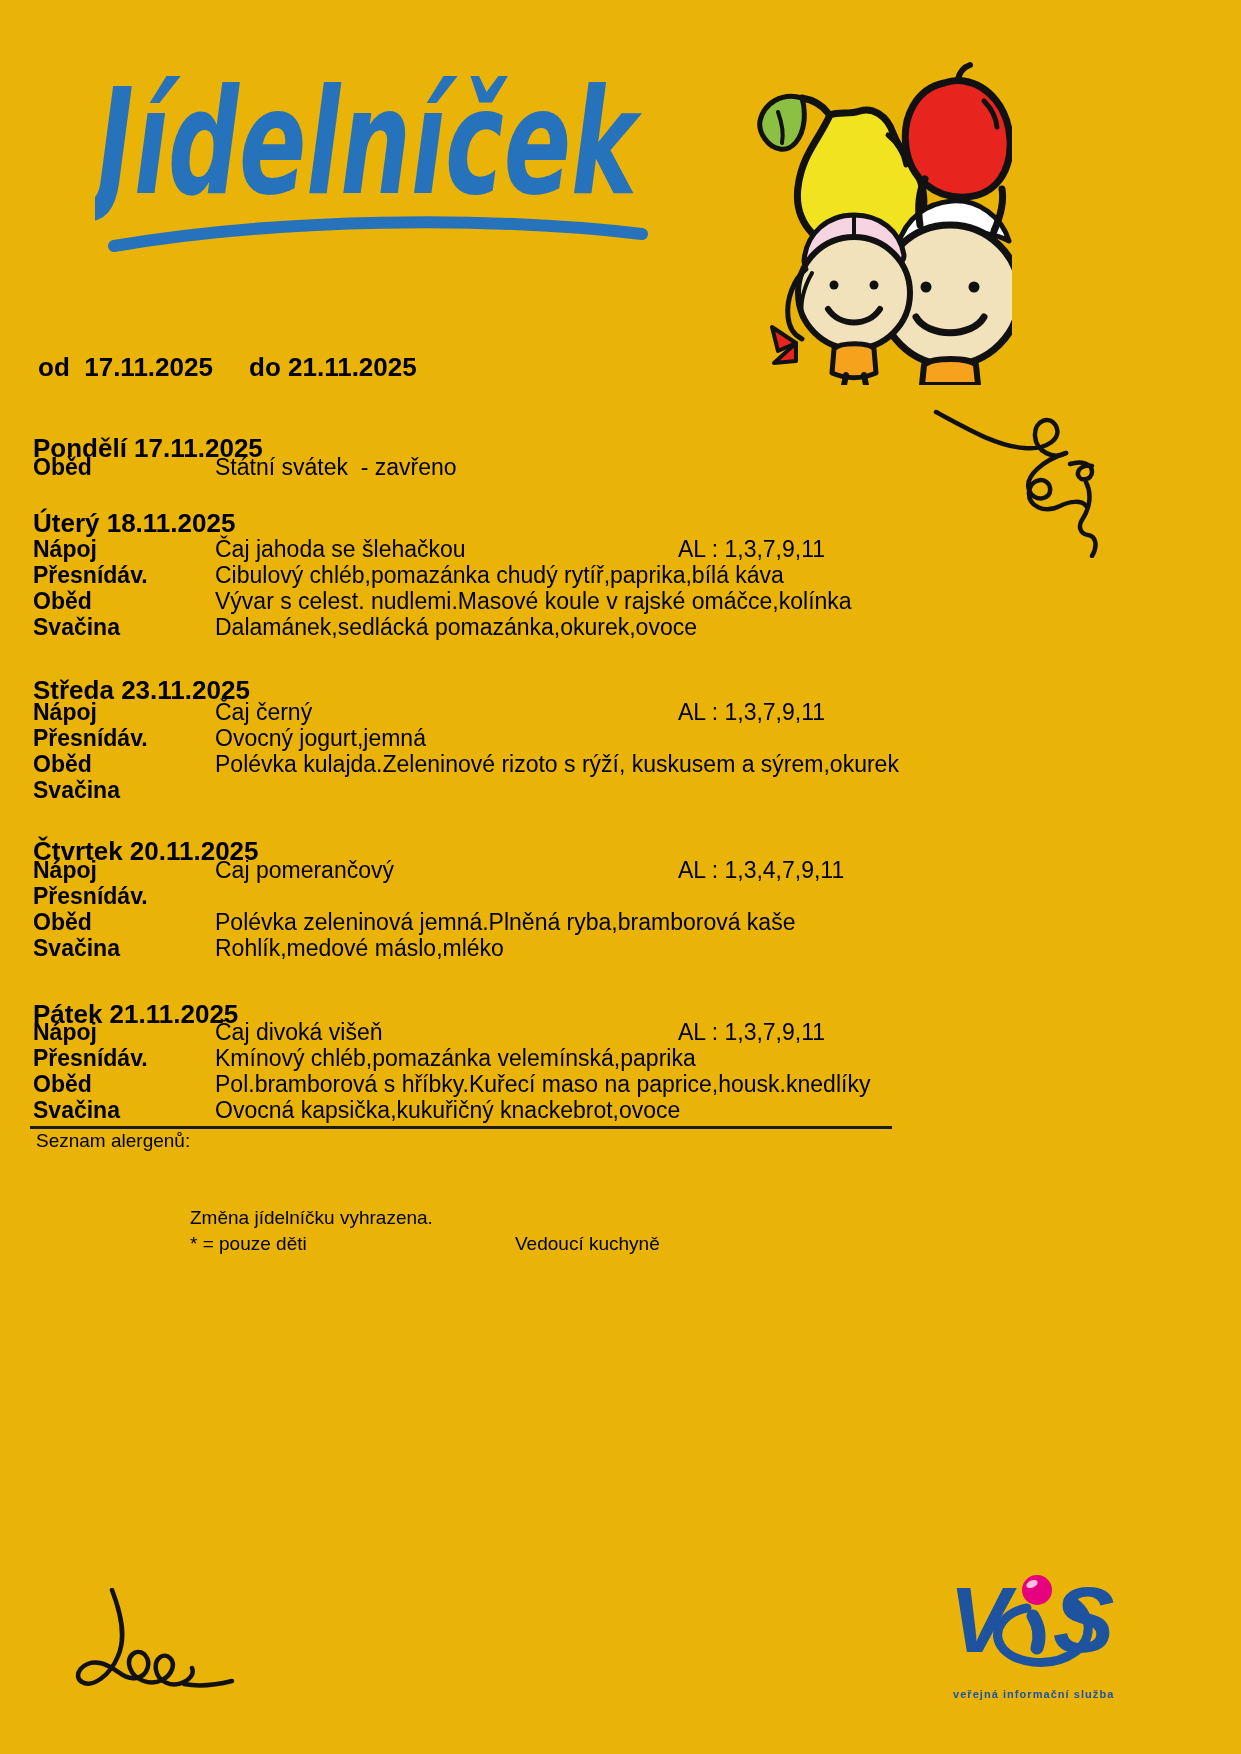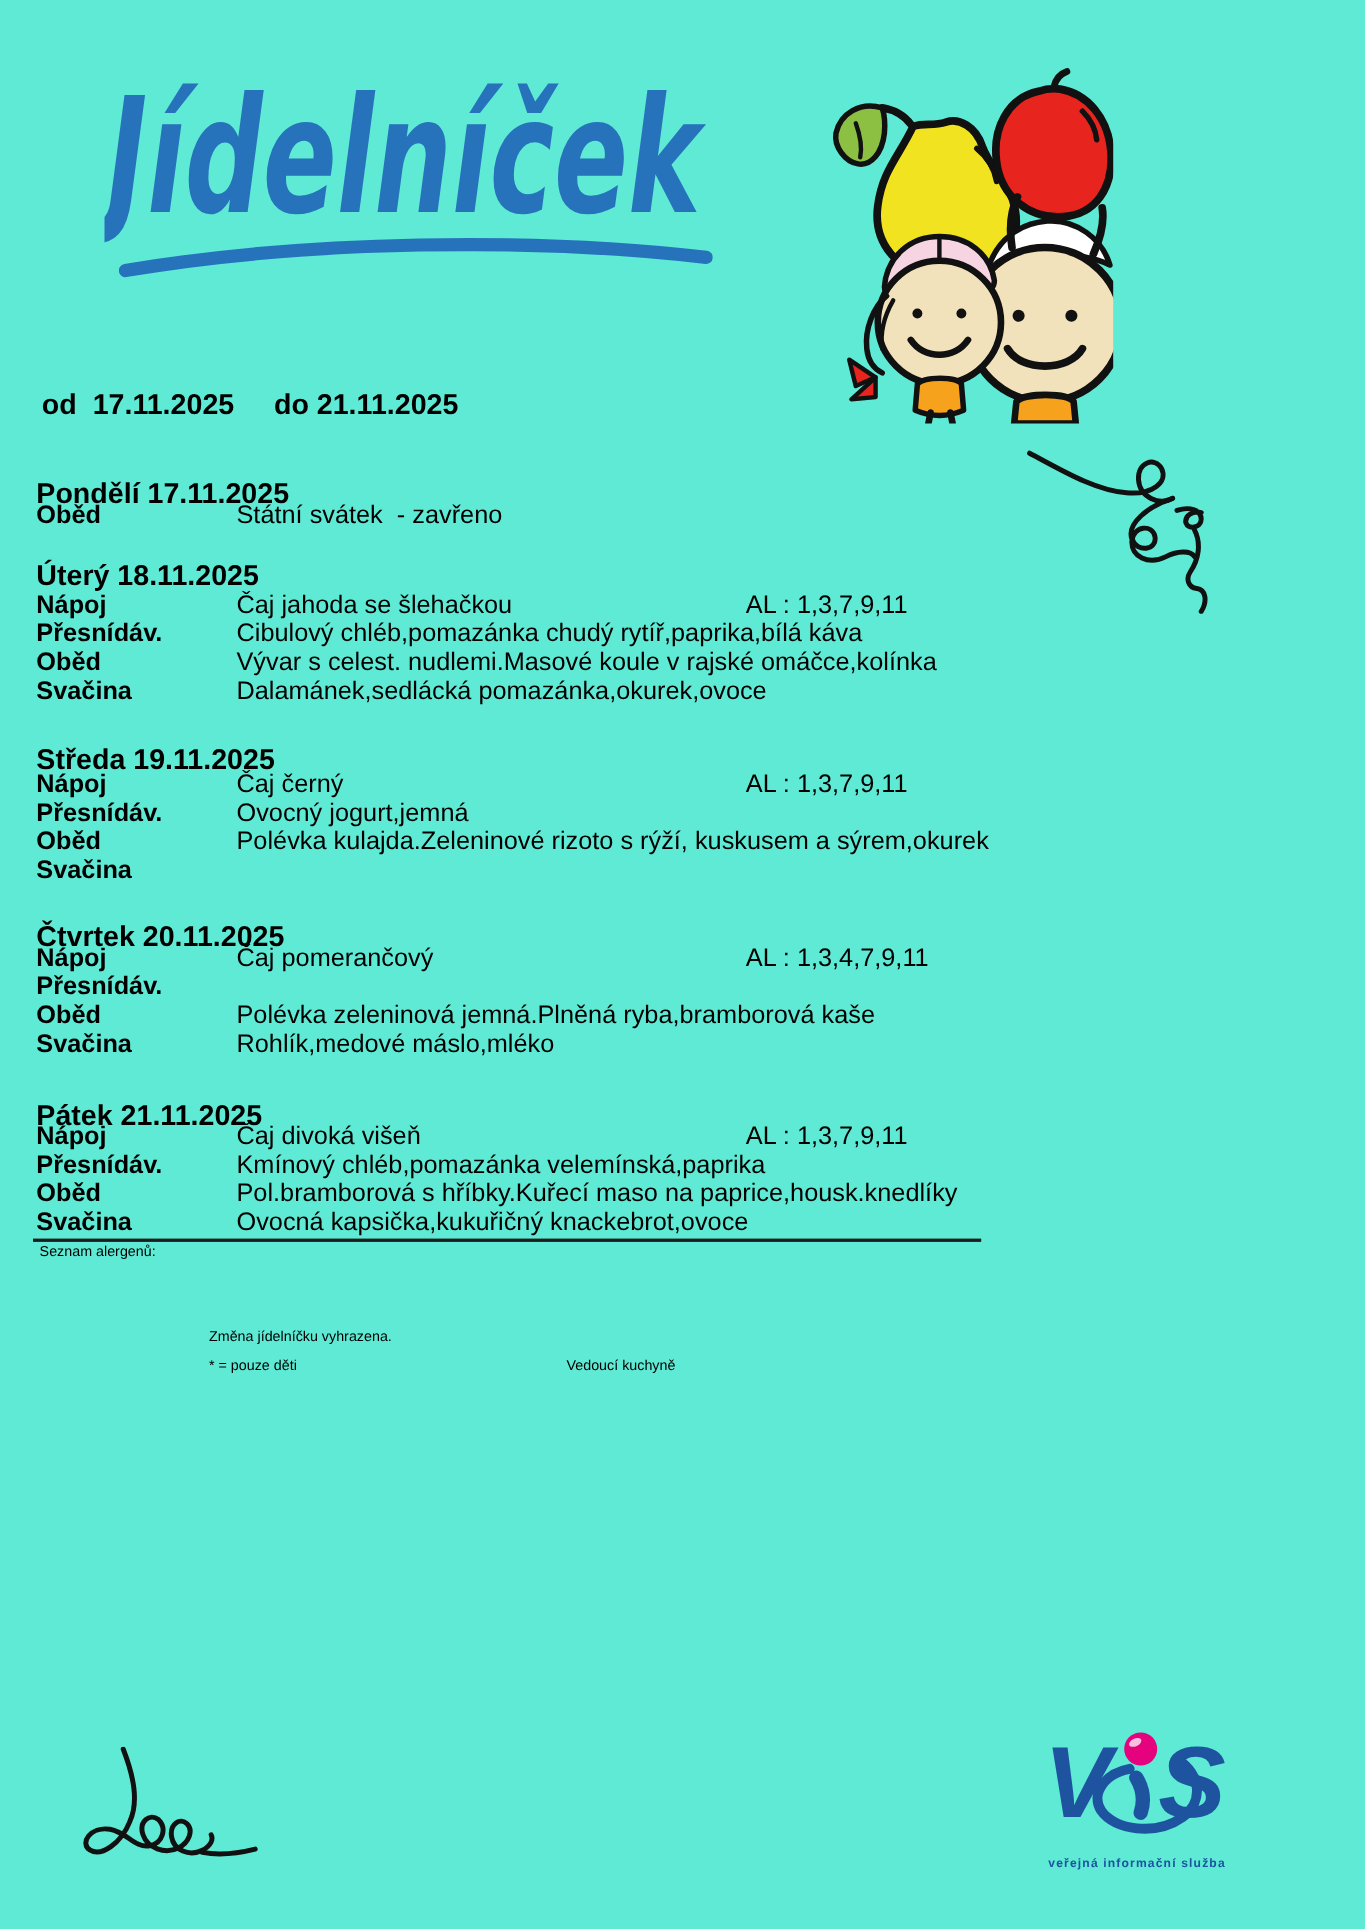--- a/index.html
+++ b/index.html
@@ -1,24 +1,24 @@
 <!DOCTYPE html>
 <html lang="cs"><head>
 <meta charset="utf-8">
 <style>
   html,body{margin:0;padding:0;background:#fff;}
-  .page{position:relative;width:1241px;height:1754px;background:#5eead4;overflow:hidden;
+  .page{position:relative;width:1241px;height:1754px;background:#eab308;overflow:hidden;
         font-family:"Liberation Sans",sans-serif;color:#000;}
   .abs{position:absolute;line-height:1.1;white-space:pre;}
   .daterange{left:38px;top:353px;font-size:26px;font-weight:bold;}
   .day-title{left:33px;font-size:26px;font-weight:bold;}
   .lbl{left:33px;font-size:23px;font-weight:bold;}
   .val{left:215px;font-size:23px;}
   .al{left:678px;font-size:23px;}
-  .small{font-size:13px;}
+  .small{font-size:19px;}
   .rule{position:absolute;left:30px;top:1126px;width:862px;height:3px;background:#1c1c1c;}
   .tagline{left:953px;top:1688px;font-size:11px;font-weight:bold;letter-spacing:1.05px;color:#1e53a0;}
   svg{display:block;}
 </style>
 </head>
 <body>
 
 <div class="page">
 
   <svg class="abs" style="left:95px;top:55px" width="555" height="172" viewBox="0 0 555 172">
@@ -82,21 +82,21 @@
   <span class="abs lbl" style="top:537px">Nápoj</span>
   <span class="abs val" style="top:537px">Čaj jahoda se šlehačkou</span>
   <span class="abs al" style="top:537px">AL : 1,3,7,9,11</span>
   <span class="abs lbl" style="top:563px">Přesnídáv.</span>
   <span class="abs val" style="top:563px">Cibulový chléb,pomazánka chudý rytíř,paprika,bílá káva</span>
   <span class="abs lbl" style="top:589px">Oběd</span>
   <span class="abs val" style="top:589px">Vývar s celest. nudlemi.Masové koule v rajské omáčce,kolínka</span>
   <span class="abs lbl" style="top:615px">Svačina</span>
   <span class="abs val" style="top:615px">Dalamánek,sedlácká pomazánka,okurek,ovoce</span>
 
-  <h2 class="abs day-title" style="top:654px">Středa 19.11.2025</h2>
+  <h2 class="abs day-title" style="top:654px">Středa 23.11.2025</h2>
   <span class="abs lbl" style="top:700px">Nápoj</span>
   <span class="abs val" style="top:700px">Čaj černý</span>
   <span class="abs al" style="top:700px">AL : 1,3,7,9,11</span>
   <span class="abs lbl" style="top:726px">Přesnídáv.</span>
   <span class="abs val" style="top:726px">Ovocný jogurt,jemná</span>
   <span class="abs lbl" style="top:752px">Oběd</span>
   <span class="abs val" style="top:752px">Polévka kulajda.Zeleninové rizoto s rýží, kuskusem a sýrem,okurek</span>
   <span class="abs lbl" style="top:778px">Svačina</span>
 
   <h2 class="abs day-title" style="top:815px">Čtvrtek 20.11.2025</h2>

